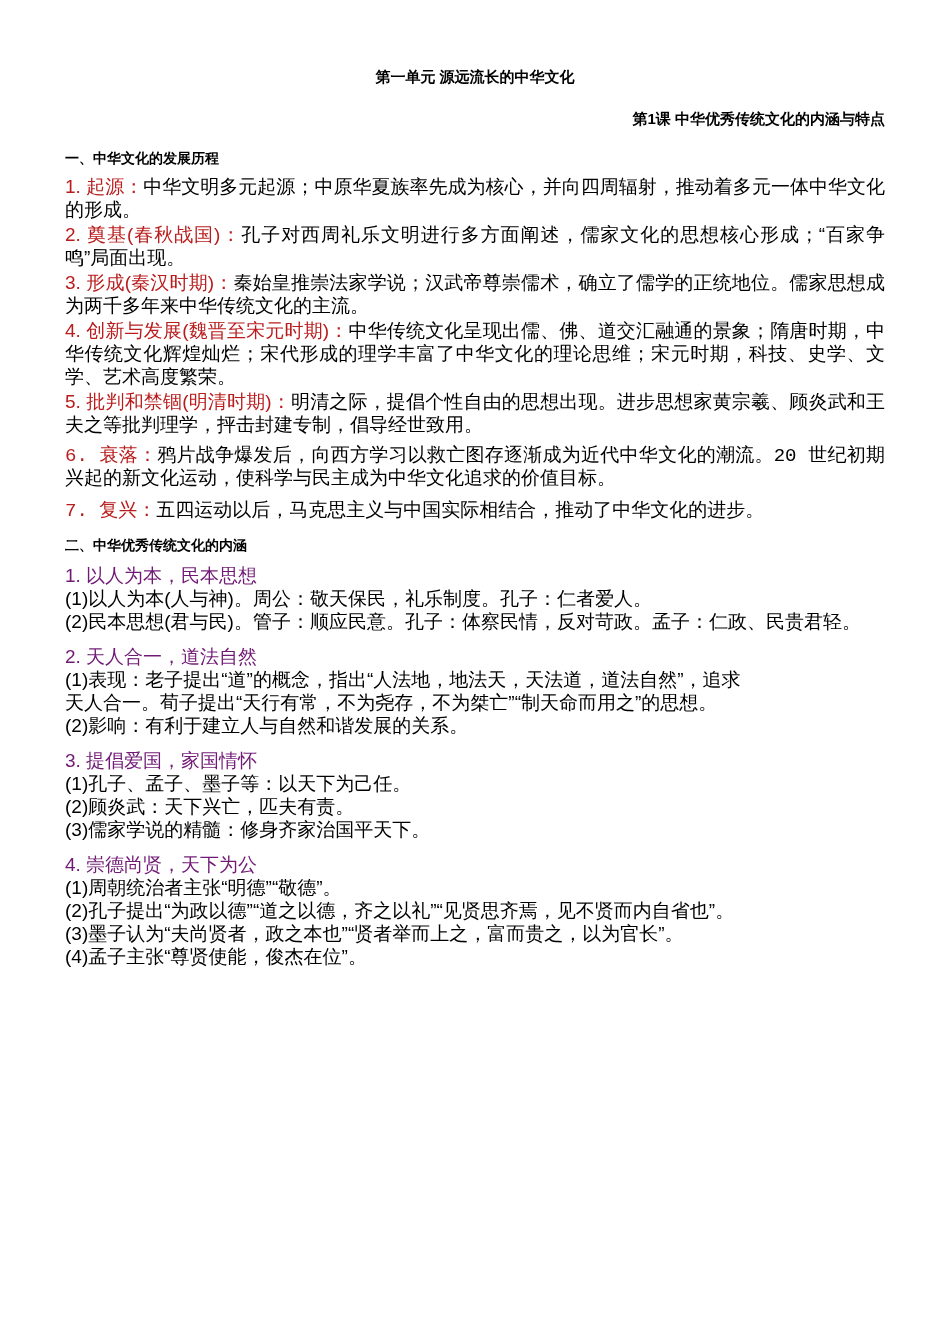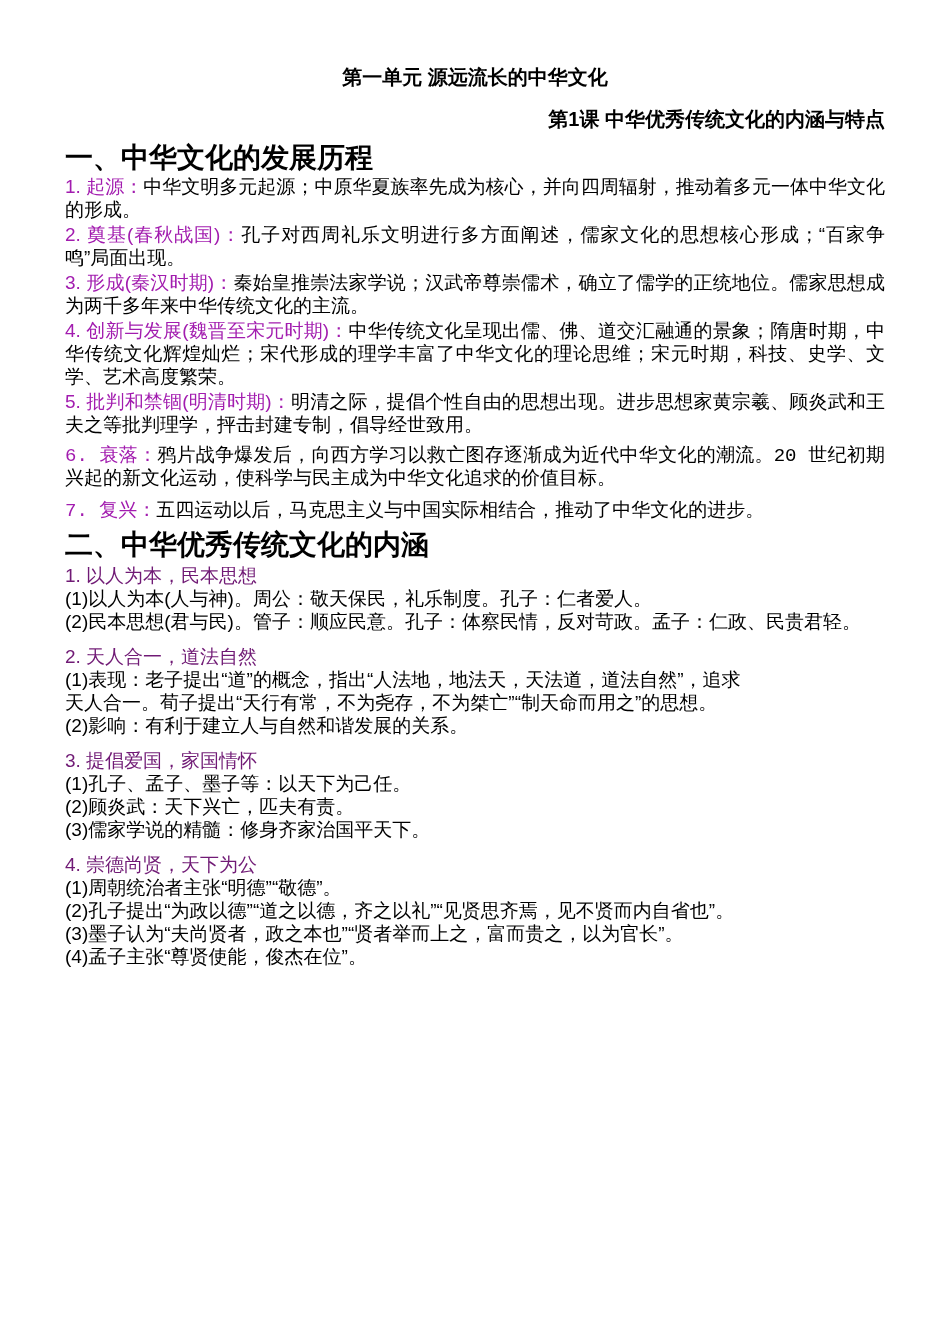--- a/index.html
+++ b/index.html
@@ -17,43 +17,43 @@
   .page {
     box-sizing: border-box;
     width: 950px;
     height: 1344px;
     padding: 62px 65px 0 65px;
     background: #ffffff;
   }
   .title {
     text-align: center;
     font-weight: bold;
-    font-size: 20px;
+    font-size: 15px;
     line-height: 30px;
   }
   #unit-title { margin: 0 0 12px 0; }
   #lesson-title { margin: 0 0 10px 0; text-align: right; }
   .heading {
-    font-size: 28px;
+    font-size: 14px;
     font-weight: bold;
     line-height: 28px;
     margin: 8px 0 3px 0;
   }
   .heading2 {
     margin-top: 8px;
     margin-bottom: 5px;
   }
   .para {
     font-size: 19px;
     line-height: 23px;
     margin: 0 0 2px 0;
     text-align: justify;
   }
   .para.gap { margin-top: 9px; font-family: Liberation Mono, monospace; }
-  .lead { color: #a21caf; }
+  .lead { color: #b91c1c; }
   .subsection { margin-top: 12px; }
   .subtitle {
     color: #701a75;
     font-size: 19px;
     line-height: 23px;
   }
   .line {
     font-size: 19px;
     line-height: 23px;
   }

